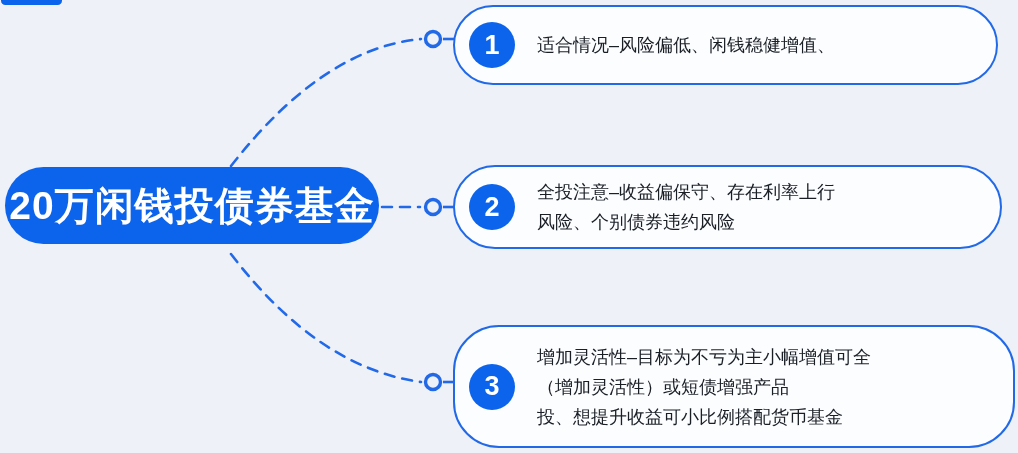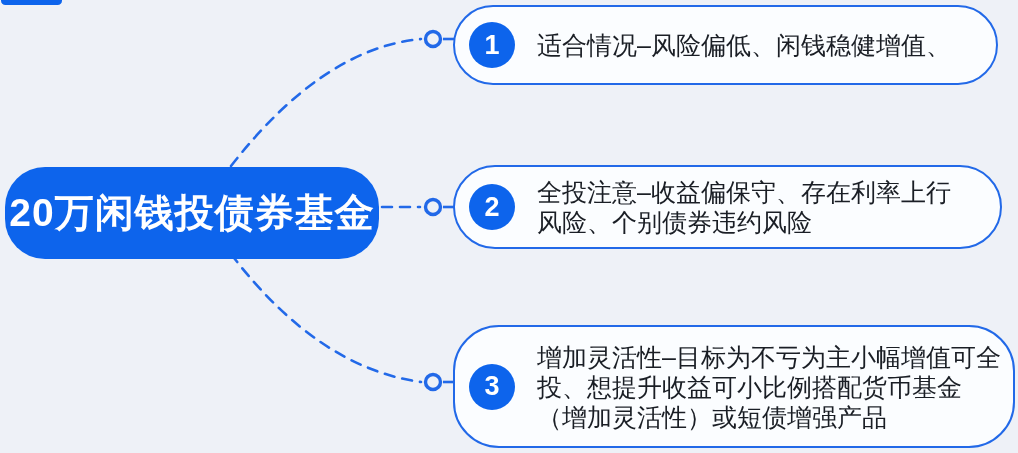--- a/index.html
+++ b/index.html
@@ -30,21 +30,21 @@
     width: 61px;
     height: 7px;
     background: #0d64ec;
     border-radius: 3px 3px 5px 5px;
   }
   .root-node {
     position: absolute;
     left: 5px;
     top: 167px;
     width: 374px;
-    height: 92px;
+    height: 77px;
     background: #0d64ec;
     border-radius: 40px;
     display: flex;
     align-items: center;
     justify-content: center;
   }
   .root-node .root-label {
     color: #ffffff;
     font-size: 39px;
     font-weight: bold;
@@ -72,21 +72,21 @@
     background: #0d64ec;
     color: #ffffff;
     font-size: 27px;
     font-weight: bold;
     display: flex;
     align-items: center;
     justify-content: center;
   }
   .branch-text {
     color: #1a1e25;
-    font-size: 25px;
+    font-size: 18px;
     line-height: 30px;
     font-weight: 500;
   }
   .branch-text .tline {
     white-space: nowrap;
   }
 </style>
 </head>
 <body>
 
@@ -125,18 +125,18 @@
     <div class="branch-text">
       <div class="tline">全投注意–收益偏保守、存在利率上行</div>
       <div class="tline">风险、个别债券违约风险</div>
     </div>
   </div>
 
   <div class="branch-box box-3">
     <div class="num-circle">3</div>
     <div class="branch-text">
       <div class="tline">增加灵活性–目标为不亏为主小幅增值可全</div>
+      <div class="tline">（增加灵活性）或短债增强产品</div>
       <div class="tline">投、想提升收益可小比例搭配货币基金</div>
-      <div class="tline">（增加灵活性）或短债增强产品</div>
     </div>
   </div>
 
 </div>
 
 </body></html>

